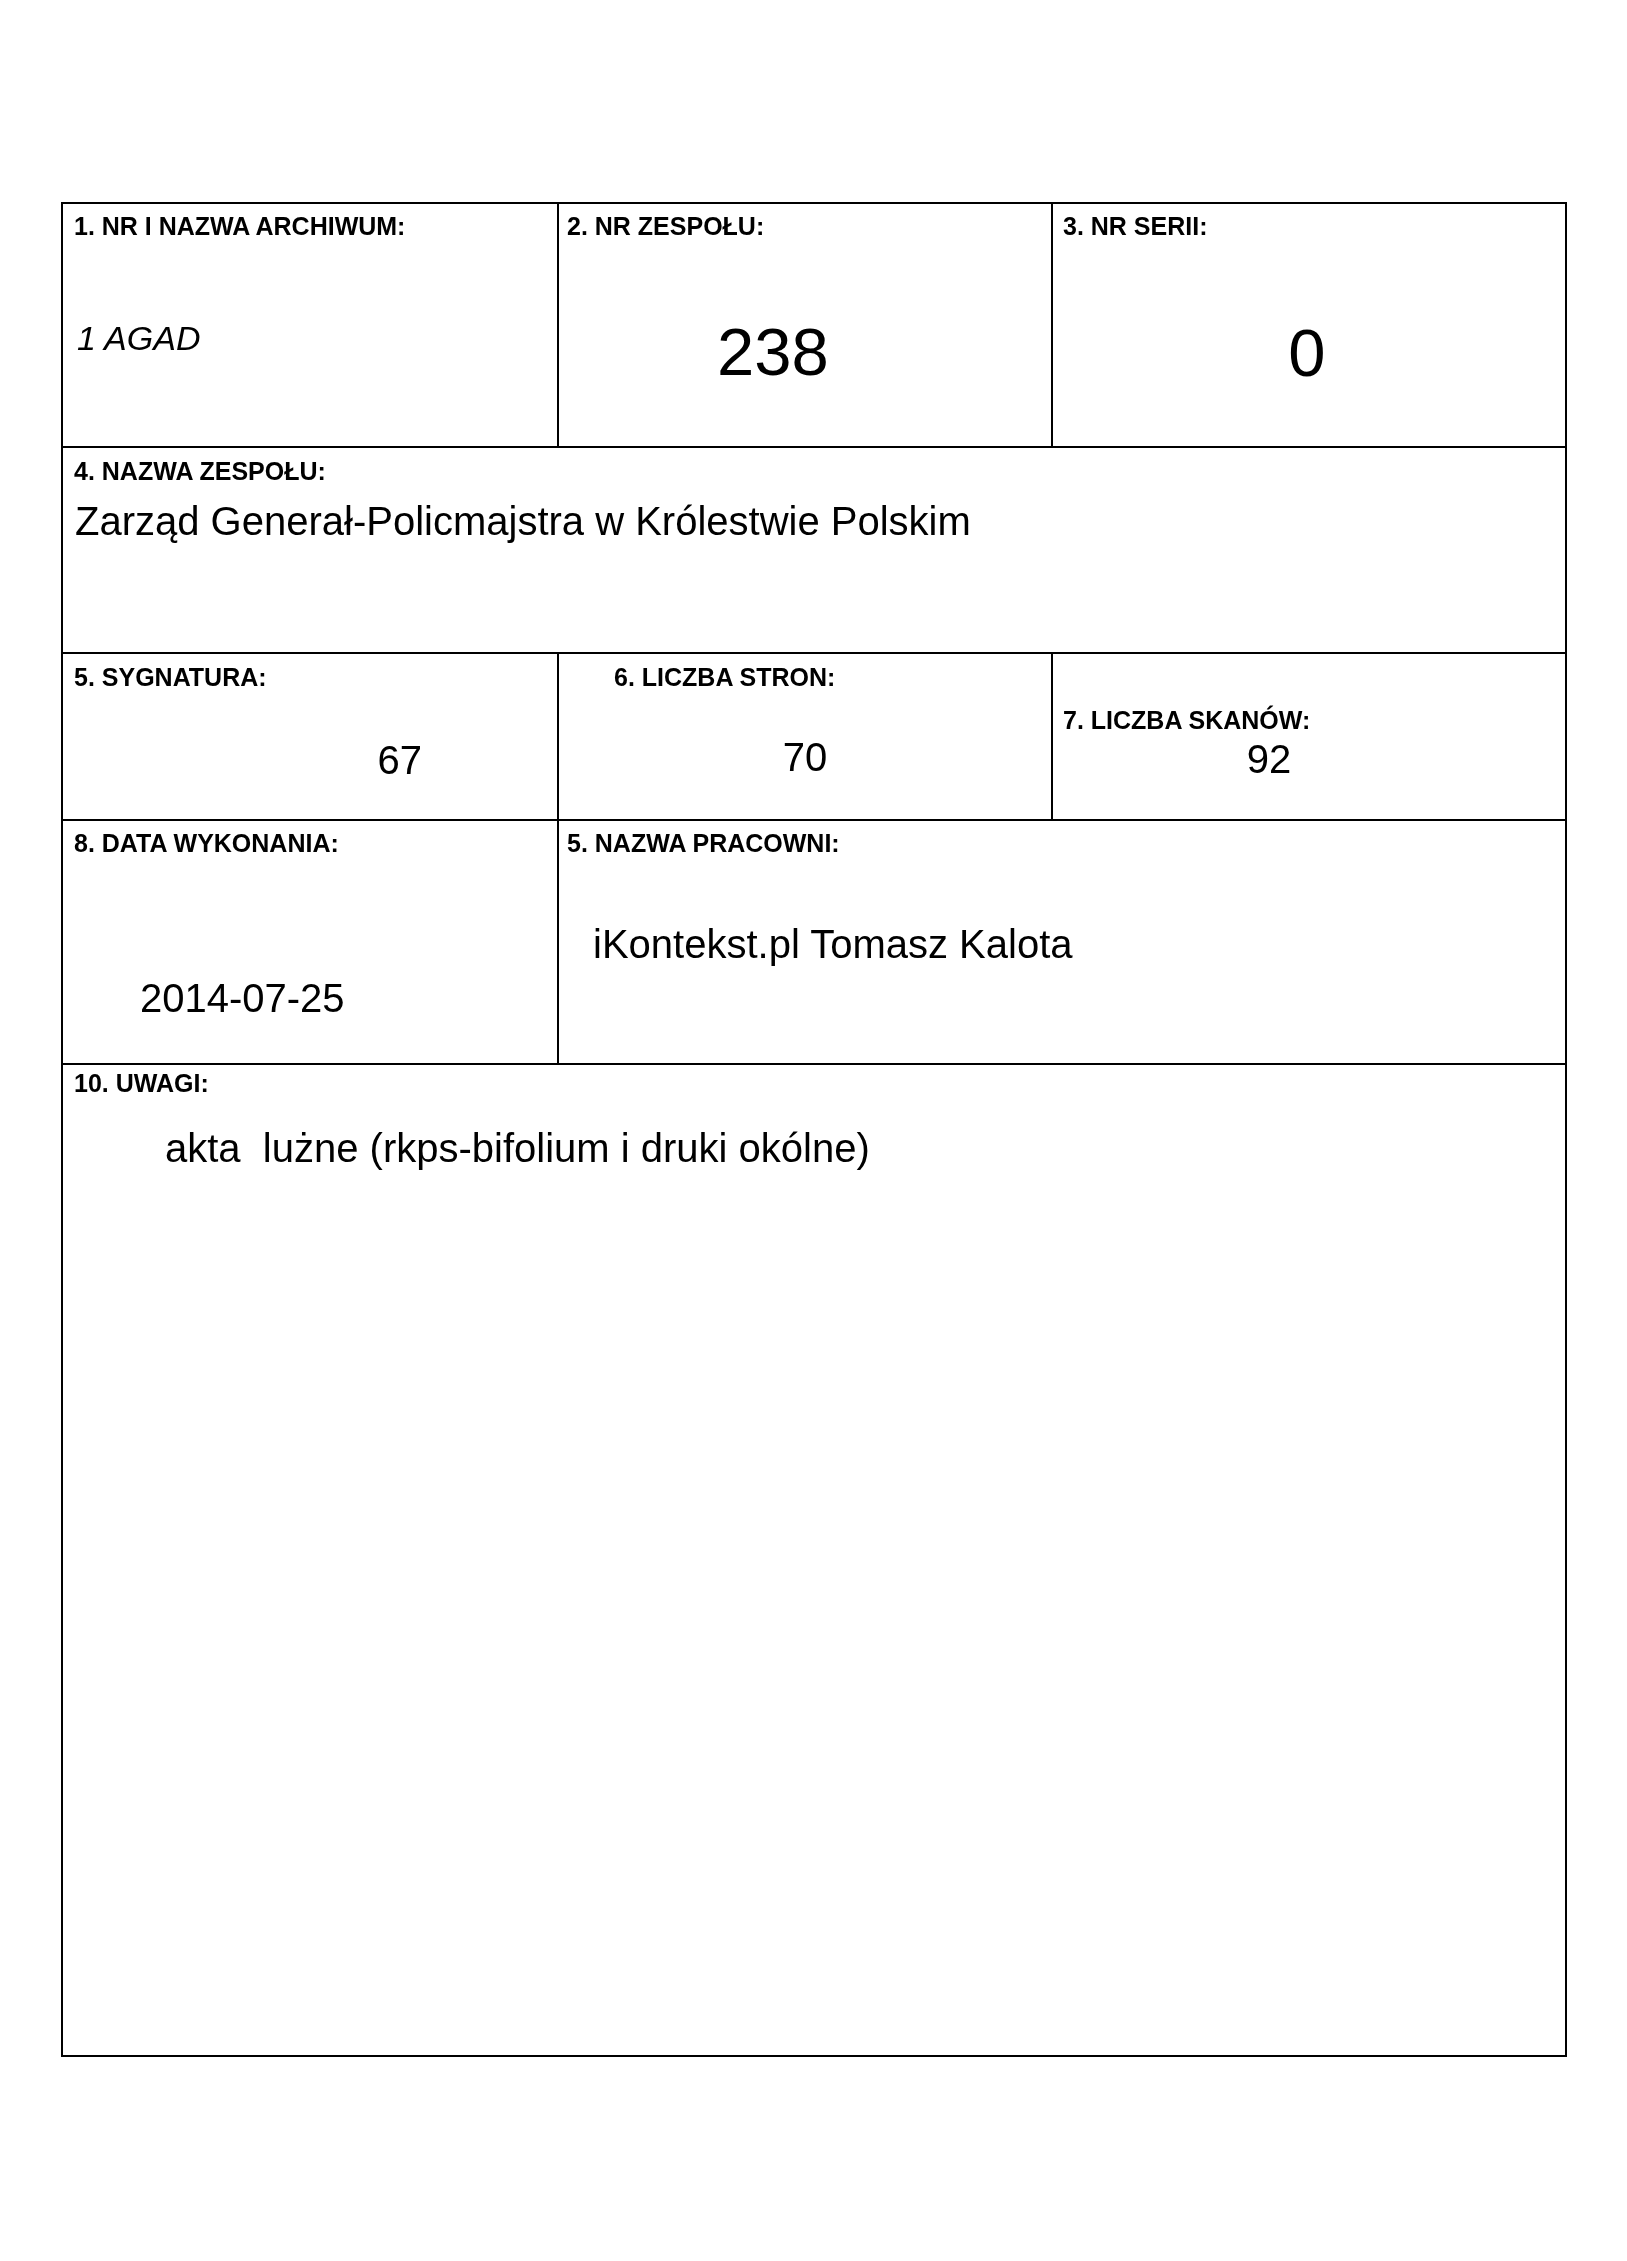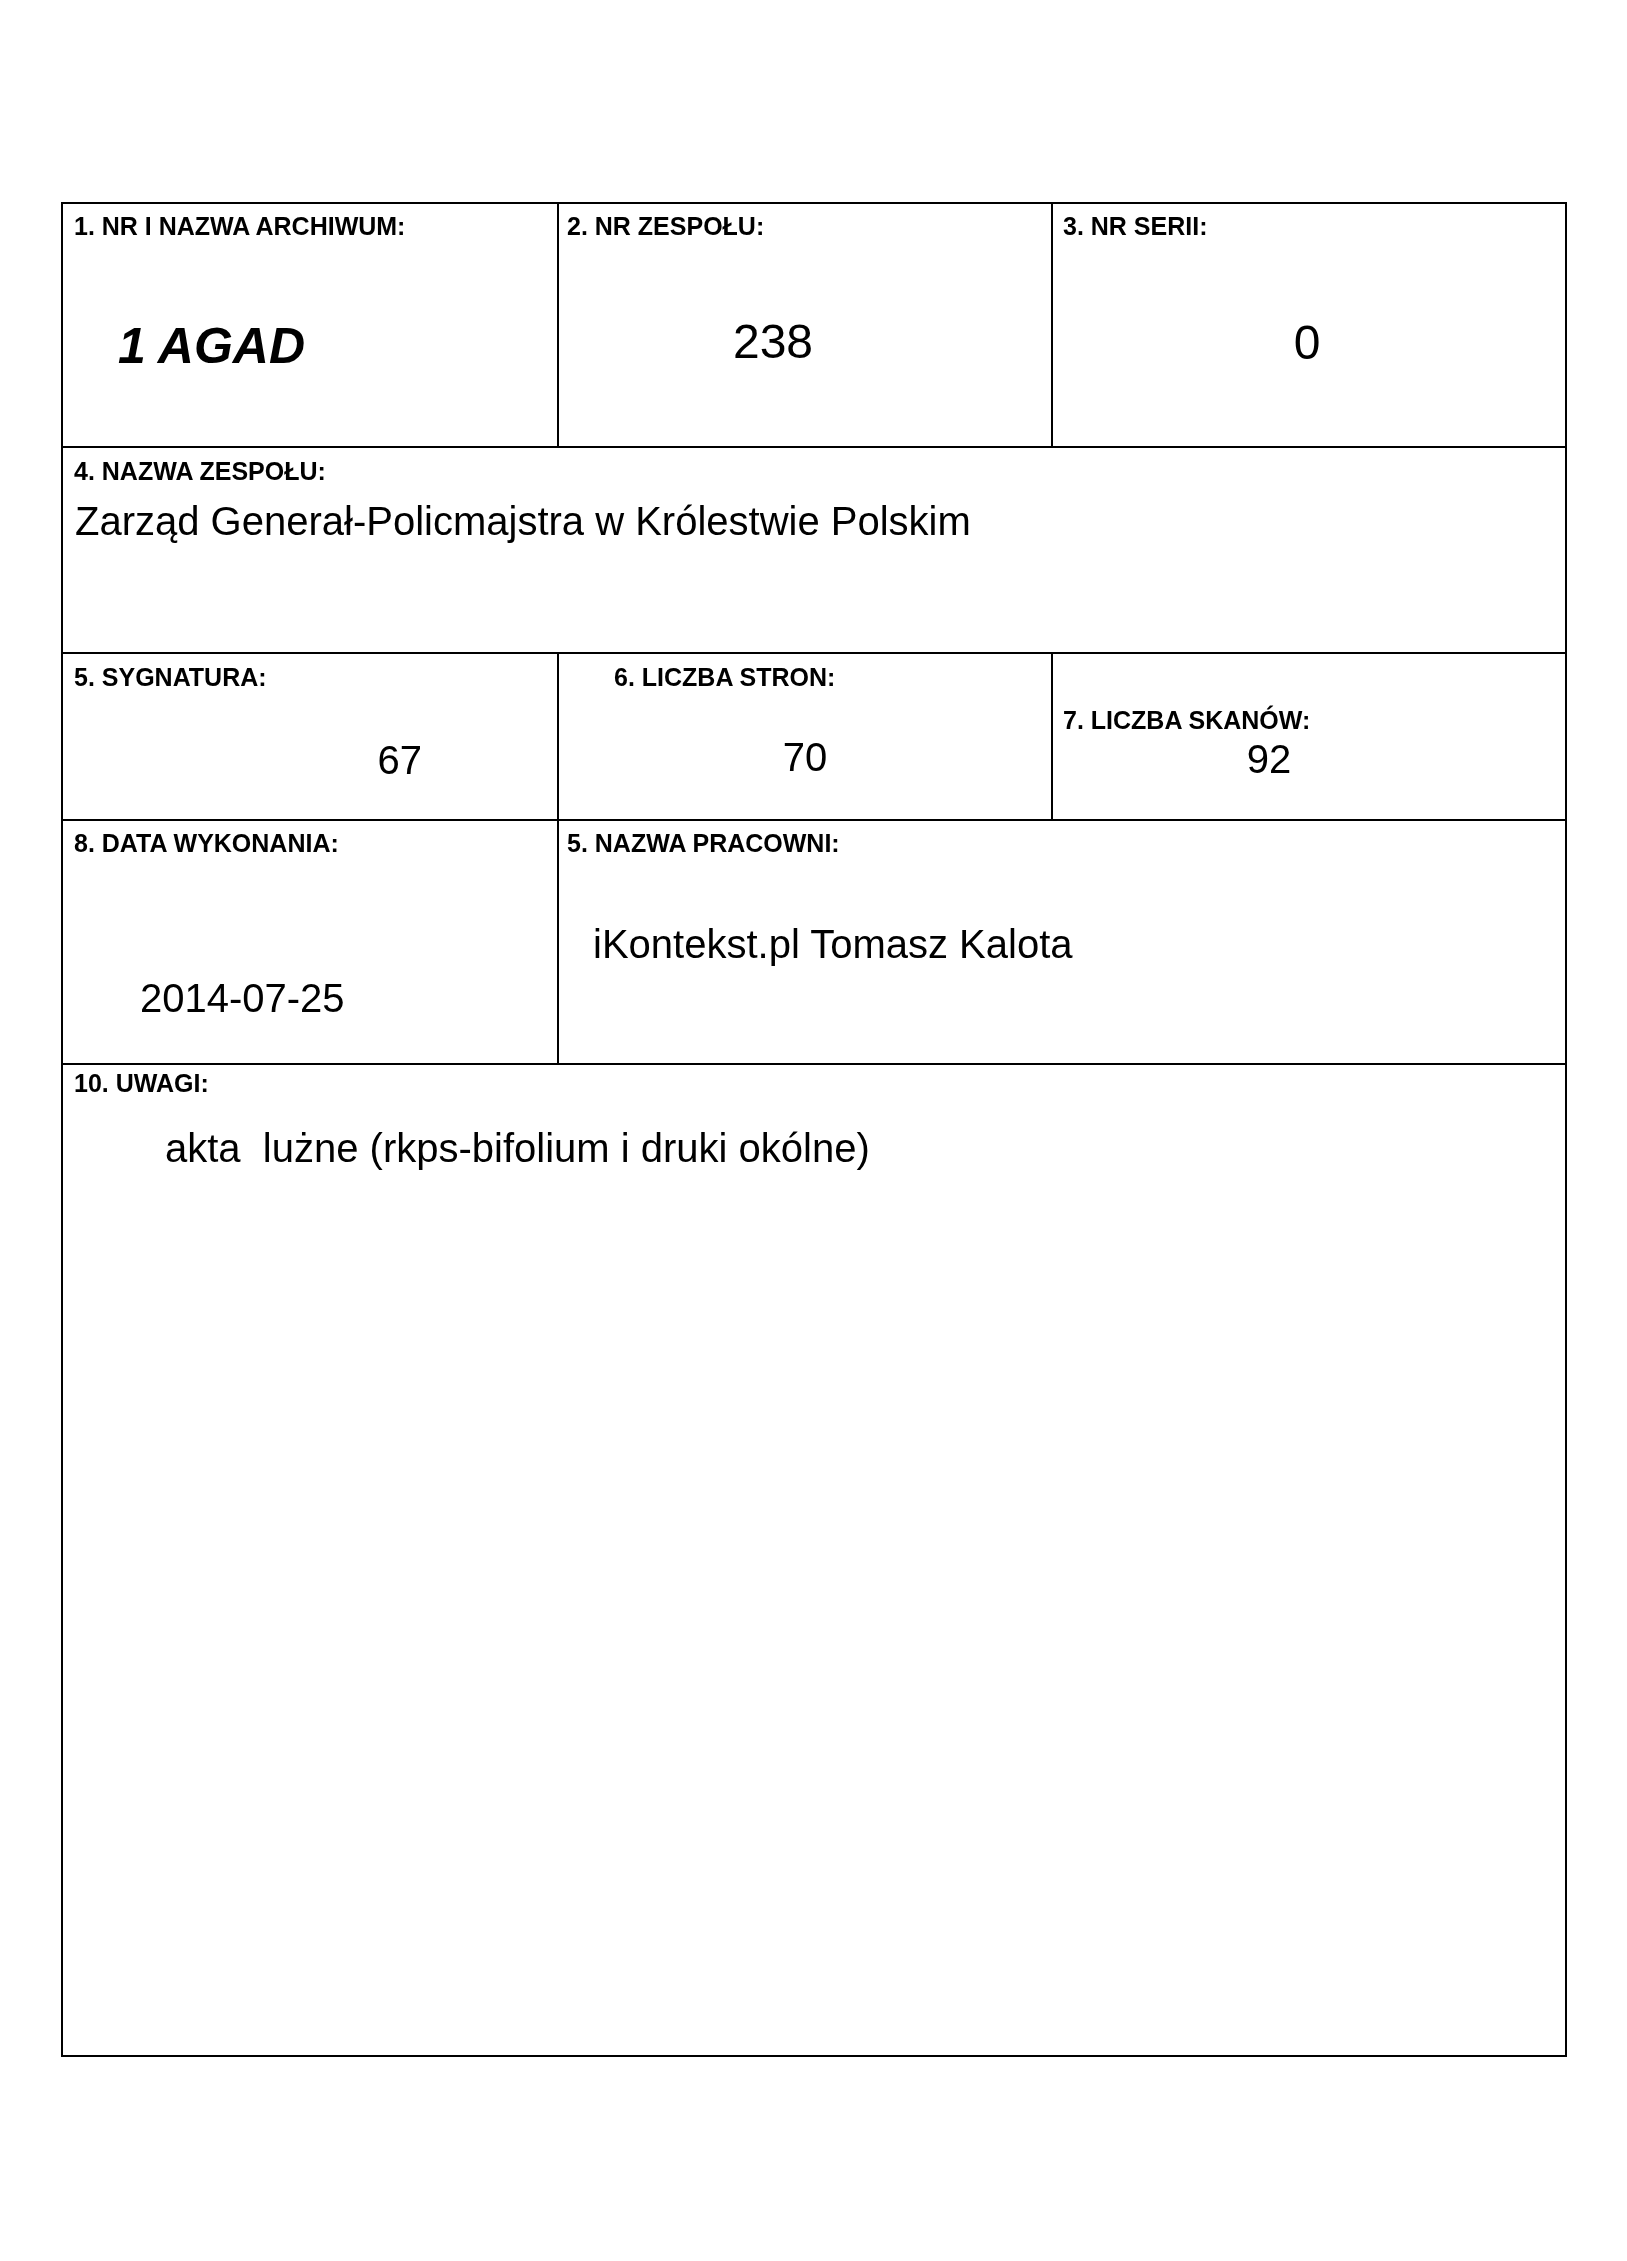--- a/index.html
+++ b/index.html
@@ -2,23 +2,23 @@
 <html style="font-size:12.3px"><head>
 <meta charset="utf-8">
 <style>
   html, body { margin: 0; padding: 0; background: #ffffff; }
   body { width: 1628px; height: 2261px; position: relative; overflow: hidden; font-family: "Liberation Sans", sans-serif; color: #000000; }
   .line-h { position: absolute; background: #000000; height: 1.5px; }
   .line-v { position: absolute; background: #000000; width: 1.5px; }
   .t { position: absolute; line-height: 1; white-space: pre; margin: 0; }
   .label { font-family: "Liberation Sans", sans-serif; font-weight: bold; font-size: 25px; }
   .value { font-family: "Liberation Sans", sans-serif; font-weight: normal; font-size: 40px; }
-  .big { font-size: 48px; }
+  .big { font-size: 67px; }
   .center { text-align: center; width: 306px; }
-  .archive { font-weight: bold; font-style: italic; font-size: 50px; margin-left: 41px; }
+  .archive { font-weight: normal; font-style: italic; font-size: 34px; }
 </style>
 </head>
 <body>
 
 <div>
 
   <div class="line-h" style="left:61px; top:202px; width:1505px;"></div>
   <div class="line-h" style="left:61px; top:2055px; width:1505px; height:2.3px;"></div>
   <div class="line-v" style="left:61px; top:202px; height:1855px;"></div>
   <div class="line-v" style="left:1565px; top:202px; height:1855px;"></div>

